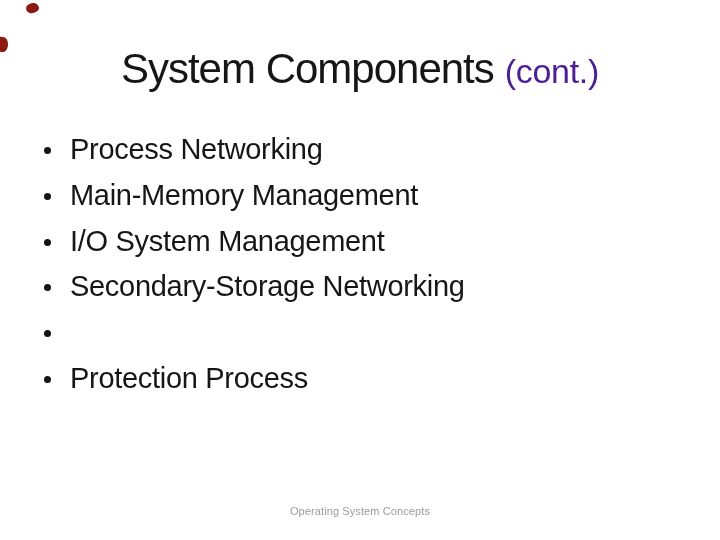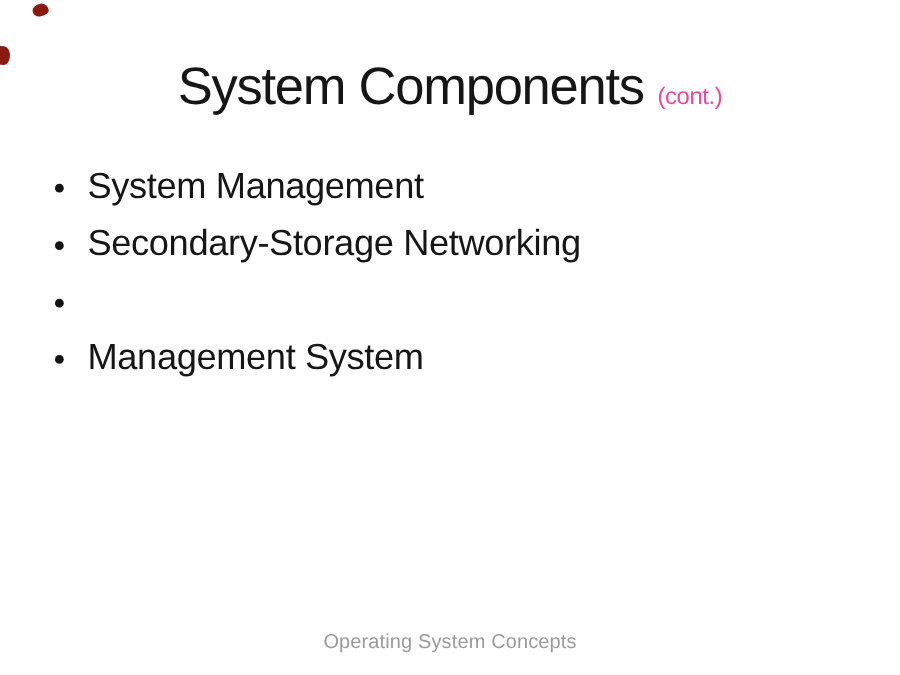--- a/index.html
+++ b/index.html
@@ -53,24 +53,24 @@
     gap: 11px;
     white-space: nowrap;
   }
   .title-main {
     font-size: 42px;
     line-height: 1;
     letter-spacing: -1px;
     color: #161616;
   }
   .title-suffix {
-    font-size: 19px;
+    font-size: 34px;
     line-height: 1;
     letter-spacing: -0.3px;
-    color: #ec4899;
+    color: #4c1d95;
   }
   .bullet-list {
     position: absolute;
     left: 44px;
     top: 127px;
     right: 20px;
     list-style: none;
     margin: 0;
     padding: 0;
   }
@@ -94,51 +94,59 @@
     letter-spacing: -0.3px;
     color: #161616;
     white-space: nowrap;
   }
   .footer {
     position: absolute;
     top: 505px;
     left: 0;
     right: 0;
     text-align: center;
-    font-size: 16px;
+    font-size: 11px;
     letter-spacing: 0.1px;
     color: #9b9b9b;
   }
 </style>
 </head>
 <body>
 
 <div class="slide">
 
   <div class="ink-mark-a"></div>
   <div class="ink-mark-b"></div>
 
   <div class="title-row">
     <span class="title-main">System Components</span>
     <span class="title-suffix">(cont.)</span>
   </div>
 
   <ul class="bullet-list">
     <li class="bullet-row">
       <span class="bullet-dot"></span>
-      <span class="bullet-text">System Management</span>
+      <span class="bullet-text">Process Networking</span>
+    </li>
+    <li class="bullet-row">
+      <span class="bullet-dot"></span>
+      <span class="bullet-text">Main-Memory Management</span>
+    </li>
+    <li class="bullet-row">
+      <span class="bullet-dot"></span>
+      <span class="bullet-text">I/O System Management</span>
     </li>
     <li class="bullet-row">
       <span class="bullet-dot"></span>
       <span class="bullet-text">Secondary-Storage Networking</span>
     </li>
     <li class="bullet-row">
       <span class="bullet-dot"></span>
     </li>
     <li class="bullet-row">
       <span class="bullet-dot"></span>
-      <span class="bullet-text">Management System</span>
+      <span class="bullet-text">Protection Process</span>
     </li>
   </ul>
 
   <div class="footer">Operating System Concepts</div>
 
 </div>
 
 </body></html>

